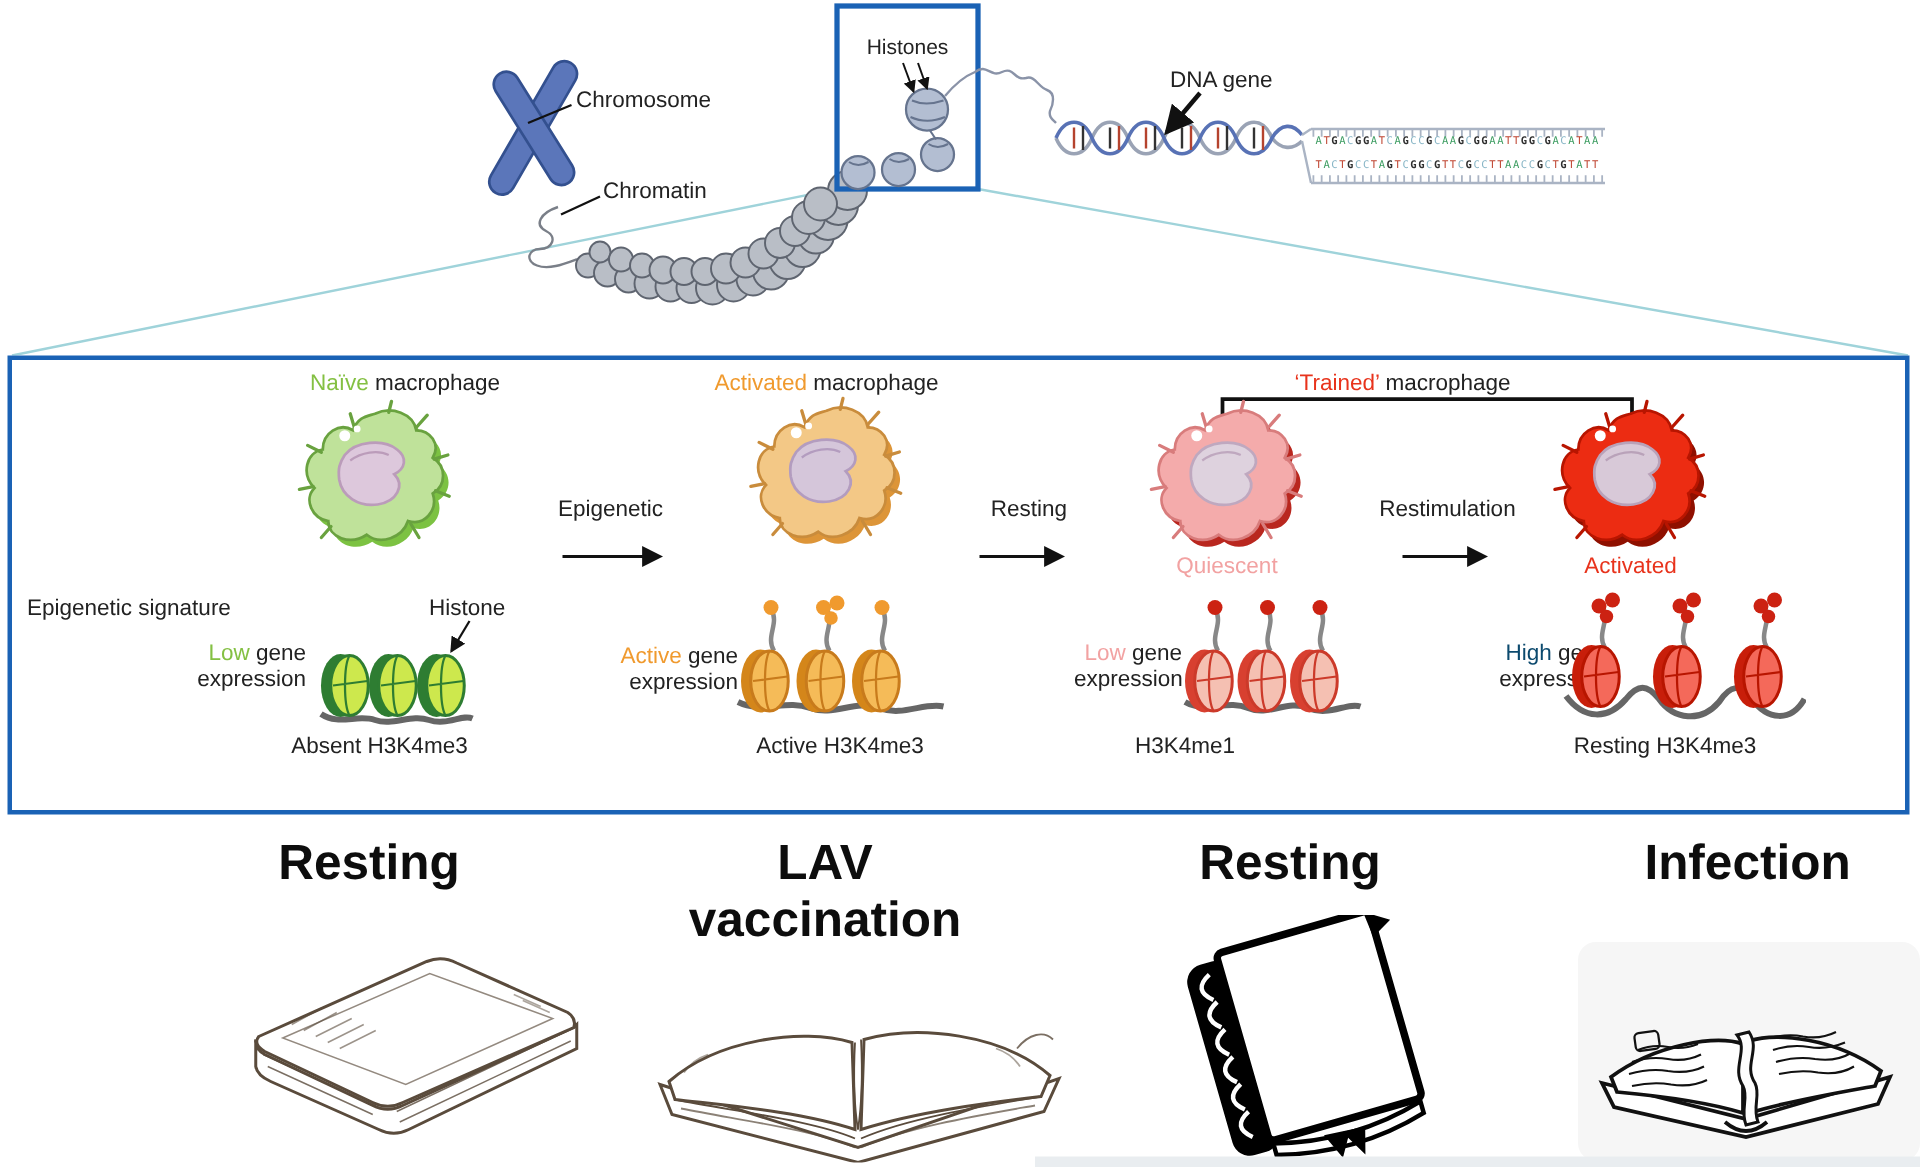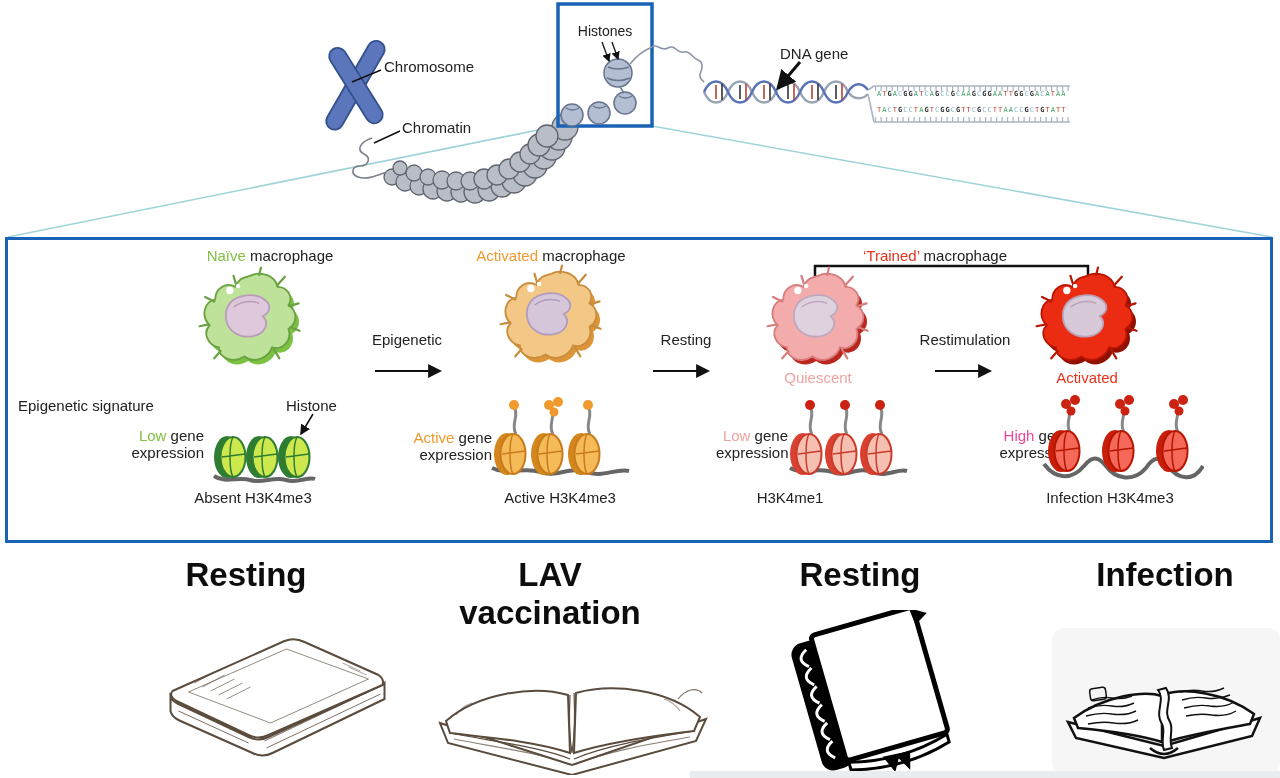--- a/index.html
+++ b/index.html
@@ -179,28 +179,28 @@
 </div>
 <div class="lbl expr" style="left:408px;top:429px;width:84px">
   <span style="color: rgb(240, 154, 46);">Active</span><span> gene</span><br>
   <span>expression</span>
 </div>
 <div class="lbl expr" style="left:716px;top:427px;width:72px">
   <span style="color: rgb(242, 162, 162);">Low</span><span> gene</span><br>
   <span>expression</span>
 </div>
 <div class="lbl expr" style="left:996px;top:427px;width:76px">
-  <span style="color: #ec4899;">High</span><span> gene</span><br>
+  <span style="color: #0c4a6e;">High</span><span> gene</span><br>
   <span>expression</span>
 </div>
 
 <div class="lbl" style="left:153px;top:489px;width:200px">Absent H3K4me3</div>
 <div class="lbl" style="left:460px;top:489px;width:200px">Active H3K4me3</div>
 <div class="lbl" style="left:690px;top:489px;width:200px">H3K4me1</div>
-<div class="lbl" style="left:1010px;top:489px;width:200px">Infection H3K4me3</div>
+<div class="lbl" style="left:1010px;top:489px;width:200px">Resting H3K4me3</div>
 
 <svg class="abs" style="left:195px;top:266px" width="110" height="104" viewBox="0 0 120 112">
   <g>
     <path d="M60,10 C72,4 88,10 90,22 C100,22 108,32 102,42 C112,48 112,62 102,68 C106,80 96,92 84,88 C80,100 64,106 54,98 C42,106 26,100 26,88 C14,86 8,72 16,64 C6,54 10,38 22,36 C22,24 34,16 44,22 C48,12 54,12 60,10 Z" transform="translate(4,5)" fill="#7cc242"></path>
     <path d="M60,10 C72,4 88,10 90,22 C100,22 108,32 102,42 C112,48 112,62 102,68 C106,80 96,92 84,88 C80,100 64,106 54,98 C42,106 26,100 26,88 C14,86 8,72 16,64 C6,54 10,38 22,36 C22,24 34,16 44,22 C48,12 54,12 60,10 Z" fill="#bfe29a" stroke="#69a23f" stroke-width="2"></path>
     <g stroke="#69a23f" stroke-width="2.4" stroke-linecap="round">
       <line x1="90" y1="20" x2="98" y2="11"></line>
         <line x1="103" y1="43" x2="113" y2="40"></line>
         <line x1="104" y1="66" x2="114" y2="70"></line>
       <line x1="86" y1="90" x2="92" y2="100"></line>

